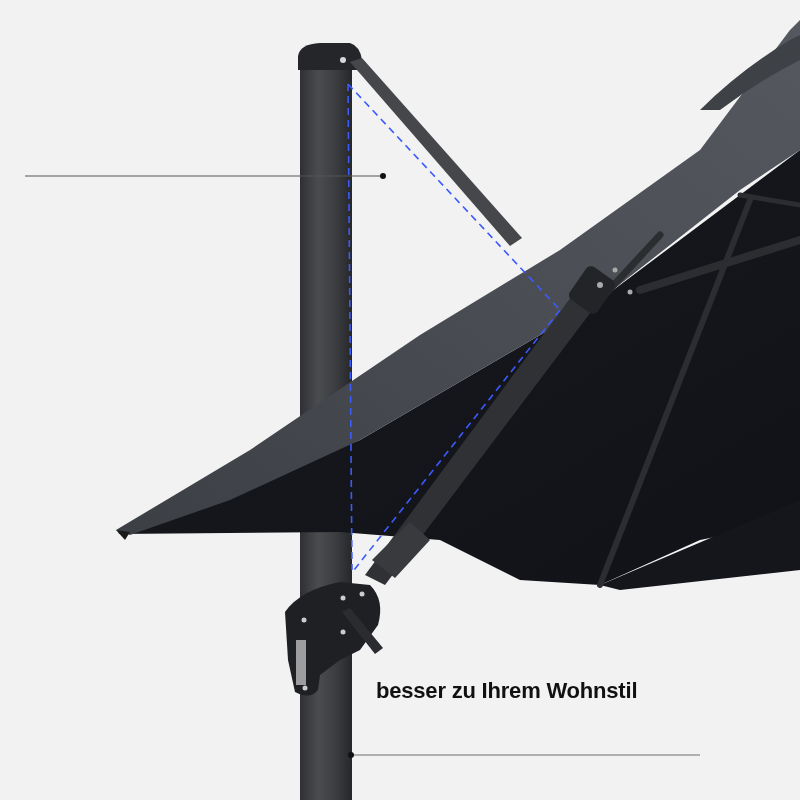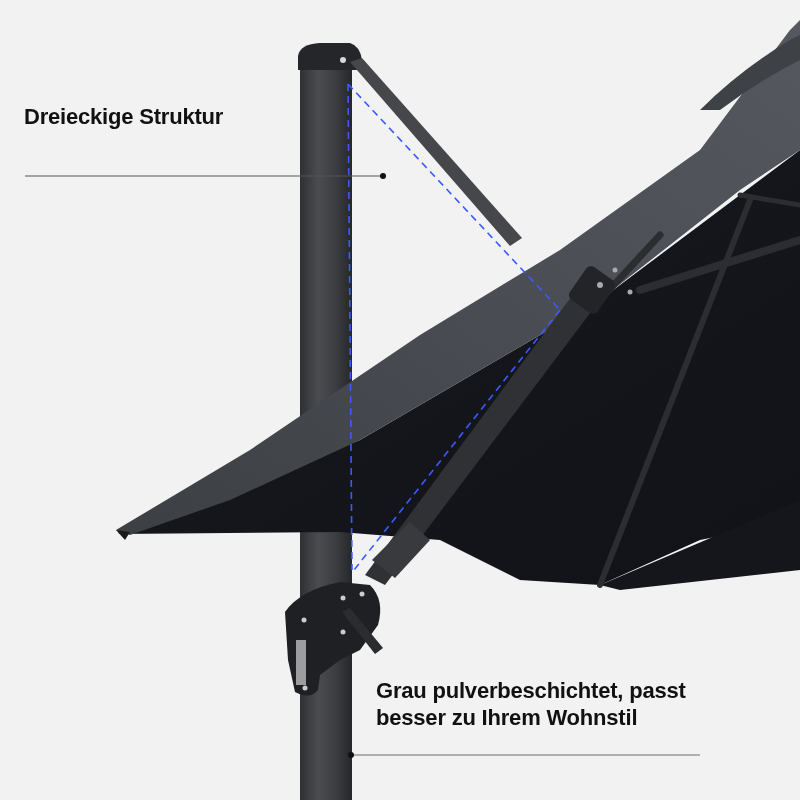--- a/index.html
+++ b/index.html
@@ -97,19 +97,17 @@
     <line x1="25" y1="176" x2="383" y2="176" stroke="#555" stroke-width="1"></line>
     <circle cx="383" cy="176" r="3" fill="#111"></circle>
   </g>
   <g>
     <line x1="351" y1="755" x2="700" y2="755" stroke="#999" stroke-width="1.5"></line>
     <circle cx="351" cy="755" r="3" fill="#111"></circle>
   </g>
 </svg>
 
 <div class="label" id="label-1">
-  <span>Dreieckige Struktur</span>
 </div>
 
 <div class="label" id="label-2">
-  <span>Grau pulverbeschichtet, passt</span>
   <span>besser zu Ihrem Wohnstil</span>
 </div>
 
 </body></html>

